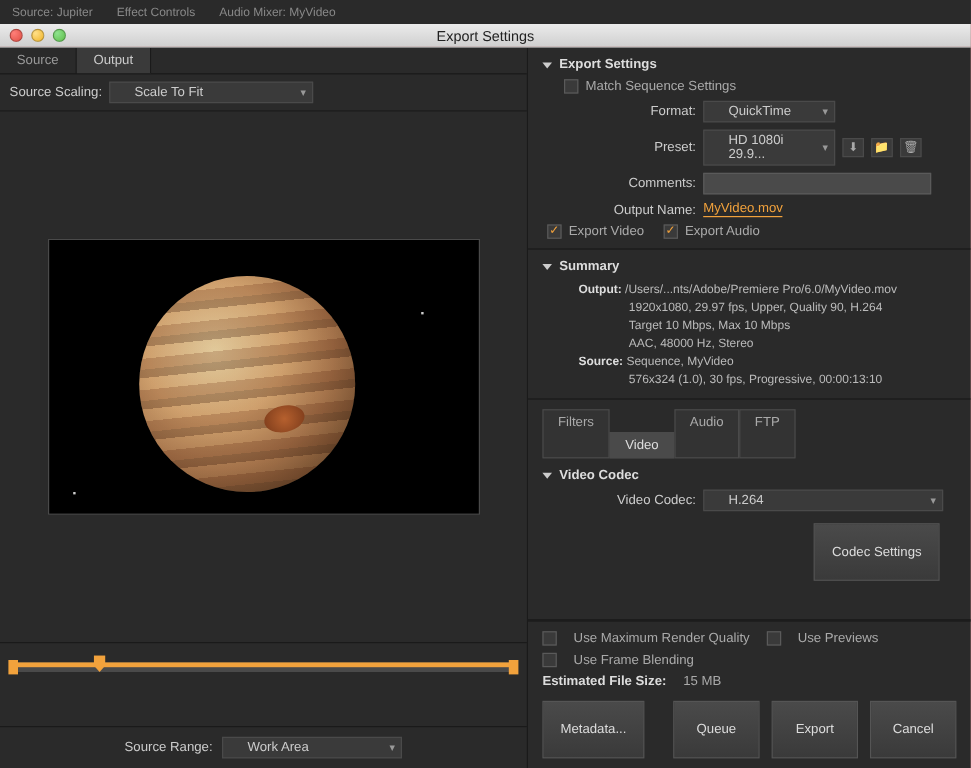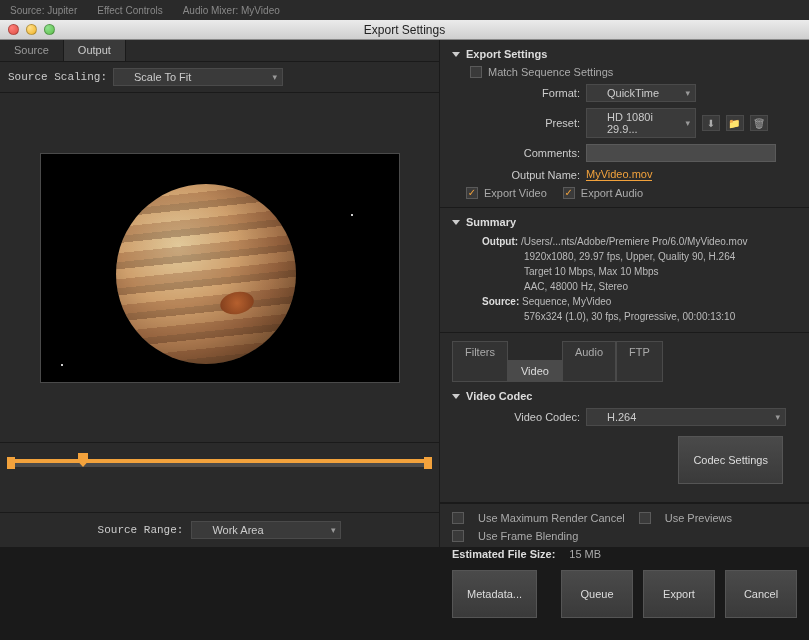--- a/index.html
+++ b/index.html
@@ -1,33 +1,33 @@
 <!DOCTYPE html>
 <html><head>
 <meta charset="utf-8">
 <style>
 * { margin: 0; padding: 0; box-sizing: border-box; font-family: Helvetica, Arial, sans-serif; }
 body { background: #1a1a1a; width: 809px; height: 640px; overflow: hidden; color: #aaa; font-size: 11px; }
 .top-bar { height: 20px; background: #2a2a2a; display: flex; align-items: center; padding: 0 10px; gap: 20px; color: #888; font-size: 10px; }
-.window { position: relative; width: 100%; height: 527px; background: #fca5a5; }
+.window { position: relative; width: 100%; height: 620px; background: #fca5a5; }
 .titlebar { height: 20px; background: linear-gradient(#ebebeb,#cfcfcf); border-bottom: 1px solid #888; display: flex; align-items: center; position: relative; }
 .traffic { display: flex; gap: 7px; margin-left: 8px; }
 .tl { width: 11px; height: 11px; border-radius: 50%; border: 1px solid rgba(0,0,0,.25); }
 .tl.red { background: radial-gradient(circle at 30% 30%,#ff7f79,#e04f45); }
 .tl.yel { background: radial-gradient(circle at 30% 30%,#ffe08a,#f0b429); }
 .tl.grn { background: radial-gradient(circle at 30% 30%,#8fe28f,#5fbf4a); }
 .titlebar-title { position: absolute; left: 50%; transform: translateX(-50%); color: #222; font-size: 12px; }
 .body { display: flex; height: calc(100% - 20px); background: #2a2a2a; }
 .left { width: 440px; display: flex; flex-direction: column; border-right: 1px solid #1a1a1a; }
 .right { flex: 1; display: flex; flex-direction: column; }
 .tabs { display: flex; height: 22px; background: #2a2a2a; border-bottom: 1px solid #1a1a1a; }
 .tab { padding: 4px 14px; font-size: 11px; color: #999; border-right: 1px solid #1a1a1a; cursor: pointer; }
 .tab.active { background: #3a3a3a; color: #ccc; }
 .ss-row { padding: 6px 8px; display: flex; align-items: center; gap: 6px; border-bottom: 1px solid #1a1a1a; }
-.label { color: #ccc; font-family: Liberation Mono, monospace; }
+.label { color: #ccc; }
 .dropdown { background: #3a3a3a; border: 1px solid #4a4a4a; color: #ccc; padding: 2px 22px 2px 20px; position: relative; display: inline-flex; align-items: center; min-height: 18px; cursor: pointer; }
 .dropdown::after { content: "▾"; position: absolute; right: 5px; font-size: 9px; color: #999; }
 .preview-area { flex: 1; background: #2a2a2a; display: flex; align-items: center; justify-content: center; position: relative; padding: 0 20px; }
 .preview { width: 360px; height: 230px; background: #000; border: 1px solid #4a4a4a; position: relative; overflow: hidden; }
 .planet { position: absolute; left: 75px; top: 30px; width: 180px; height: 180px; border-radius: 50%; background: radial-gradient(circle at 35% 35%, #e8d4a8, #d4a876 35%, #a87850 60%, #6b4a2d 85%, #201812 100%); }
 .planet::before { content:""; position:absolute; inset:0; border-radius:50%; background: repeating-linear-gradient(174deg, rgba(90,50,20,.35) 0 7px, rgba(210,170,120,.15) 7px 17px, rgba(140,80,40,.3) 17px 26px); mix-blend-mode: multiply; }
 .planet::after { content:""; position:absolute; left:58%; top:60%; width:34px; height:22px; border-radius:50%; background: radial-gradient(circle,#b6602e,#7a3a1a); transform: rotate(-12deg); }
 .star { position:absolute; width:2px; height:2px; background:#ccc; }
 .timeline { height: 70px; border-top: 1px solid #1a1a1a; padding: 6px 10px; }
 .tc-row { display:flex; align-items:center; justify-content:space-between; }
@@ -146,21 +146,21 @@
           <span class="iconbtn">🗑</span>
         </div>
         <div class="frow">
           <span class="lab">Comments:</span>
           <div class="txtin"></div>
         </div>
         <div class="frow">
           <span class="lab">Output Name:</span>
           <span class="link">MyVideo.mov</span>
         </div>
-        <div class="frow" style="margin-left:14px;gap:16px">
+        <div class="frow" style="margin-left:4px;gap:16px">
           <span class="chk checked"></span>
           <span style="margin-left:-10px">Export Video</span>
           <span class="chk checked"></span>
           <span style="margin-left:-10px">Export Audio</span>
         </div>
       </div>
 
       <div class="section">
         <div class="sec-head">
             <span class="tri"></span>
@@ -195,21 +195,21 @@
             </div>
         </div>
         <div class="codec-settings">
           <div class="btn">Codec Settings</div>
         </div>
       </div>
 
       <div class="bottom">
         <div class="brow">
           <span class="chk"></span>
-          <span>Use Maximum Render Cancel</span>
+          <span>Use Maximum Render Quality</span>
           <span class="chk"></span>
           <span>Use Previews</span>
         </div>
         <div class="brow">
           <span class="chk"></span>
           <span>Use Frame Blending</span>
         </div>
         <div class="brow">
           <b style="color:#ddd">Estimated File Size:</b>
           <span>15 MB</span>

